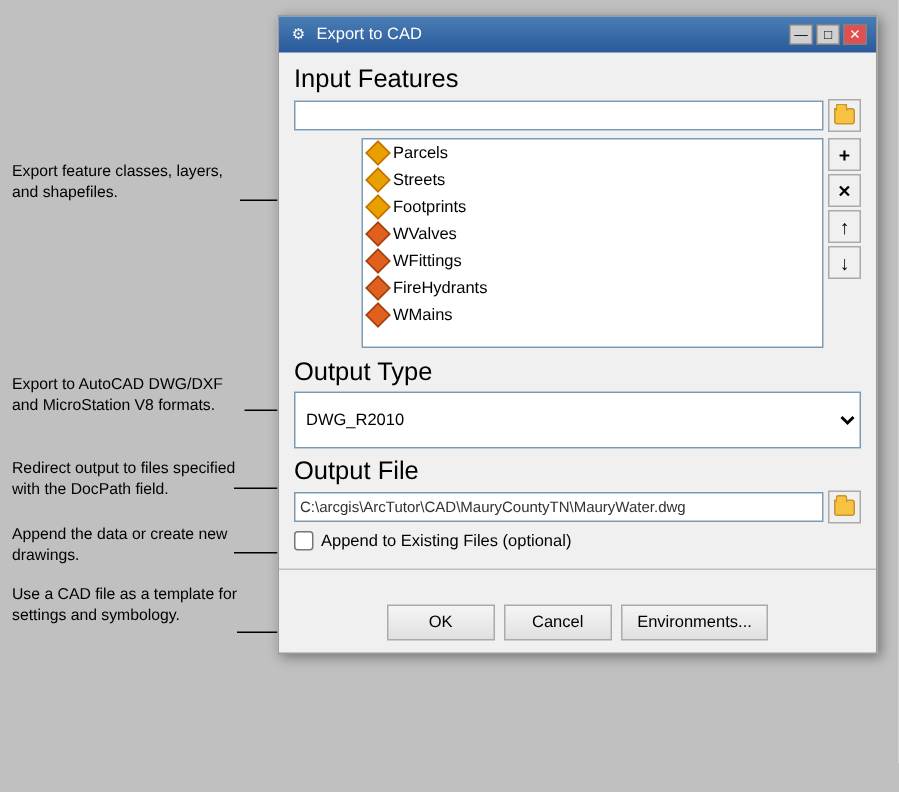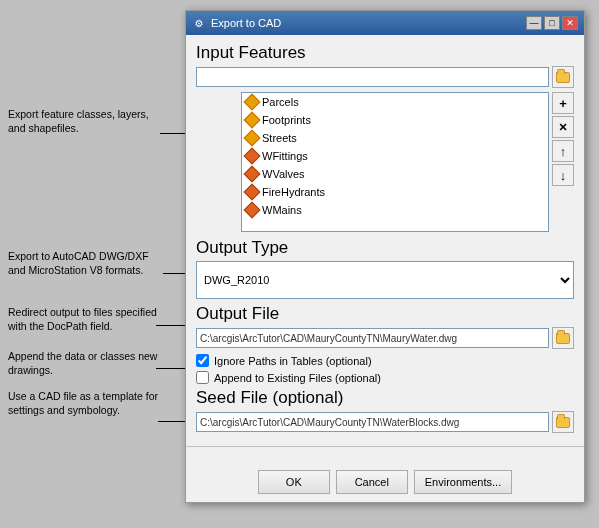--- a/index.html
+++ b/index.html
@@ -307,21 +307,21 @@
 
     <div class="annotation" style="top:306px;">
       <span>Redirect output to files specified with the DocPath field.</span>
     </div>
     <div style="position:absolute; top:322px; left:156px; display:flex; align-items:center;">
       <div class="annotation-line" style="width:32px;"></div>
       <div class="annotation-arrowhead"></div>
     </div>
 
     <div class="annotation" style="top:350px;">
-      <span>Append the data or classes new drawings.</span>
+      <span>Append the data or create new drawings.</span>
     </div>
     <div style="position:absolute; top:365px; left:156px; display:flex; align-items:center;">
       <div class="annotation-line" style="width:32px;"></div>
       <div class="annotation-arrowhead"></div>
     </div>
 
     <div class="annotation" style="top:390px;">
       <span>Use a CAD file as a template for settings and symbology.</span>
     </div>
     <div style="position:absolute; top:418px; left:158px; display:flex; align-items:center;">
@@ -356,33 +356,33 @@
           </div>
         </div>
         <div class="list-container">
           <div class="feature-list">
             <div class="list-item">
               <span style="display:inline-block;width:12px;height:12px;background:#e8a000;transform:rotate(45deg);border:1px solid #c07000;"></span>
               <span>Parcels</span>
             </div>
             <div class="list-item">
               <span style="display:inline-block;width:12px;height:12px;background:#e8a000;transform:rotate(45deg);border:1px solid #c07000;"></span>
+              <span>Streets</span>
+            </div>
+            <div class="list-item">
+              <span style="display:inline-block;width:12px;height:12px;background:#e8a000;transform:rotate(45deg);border:1px solid #c07000;"></span>
               <span>Footprints</span>
             </div>
             <div class="list-item">
-              <span style="display:inline-block;width:12px;height:12px;background:#e8a000;transform:rotate(45deg);border:1px solid #c07000;"></span>
-              <span>Streets</span>
+              <span style="display:inline-block;width:12px;height:12px;background:#e06020;transform:rotate(45deg);border:1px solid #a04010;"></span>
+              <span>WValves</span>
             </div>
             <div class="list-item">
               <span style="display:inline-block;width:12px;height:12px;background:#e06020;transform:rotate(45deg);border:1px solid #a04010;"></span>
               <span>WFittings</span>
-            </div>
-            <div class="list-item">
-              <span style="display:inline-block;width:12px;height:12px;background:#e06020;transform:rotate(45deg);border:1px solid #a04010;"></span>
-              <span>WValves</span>
             </div>
             <div class="list-item">
               <span style="display:inline-block;width:12px;height:12px;background:#e06020;transform:rotate(45deg);border:1px solid #a04010;"></span>
               <span>FireHydrants</span>
             </div>
             <div class="list-item">
               <span style="display:inline-block;width:12px;height:12px;background:#e06020;transform:rotate(45deg);border:1px solid #a04010;"></span>
               <span>WMains</span>
             </div>
           </div>
@@ -403,39 +403,26 @@
       <div class="form-section">
         <div class="section-label">Output File</div>
         <div class="file-row">
           <input class="file-input" type="text" value="C:\arcgis\ArcTutor\CAD\MauryCountyTN\MauryWater.dwg" style="">
           <div class="icon-btn">
             <div class="folder-icon"></div>
           </div>
         </div>
       </div>
 
-      <div class="checkbox-row">
-        <input type="checkbox" checked="" style="">
-        <label>Ignore Paths in Tables (optional)</label>
-      </div>
 
       <div class="checkbox-row">
         <input type="checkbox" style="">
         <label>Append to Existing Files (optional)</label>
       </div>
 
-      <div class="form-section">
-        <div class="section-label">Seed File (optional)</div>
-        <div class="file-row">
-          <input class="file-input" type="text" value="C:\arcgis\ArcTutor\CAD\MauryCountyTN\WaterBlocks.dwg" style="">
-          <div class="icon-btn">
-            <div class="folder-icon"></div>
-          </div>
-        </div>
-      </div>
 
     </div>
 
     <div class="dialog-footer">
       <button class="footer-btn">OK</button>
       <button class="footer-btn">Cancel</button>
       <button class="footer-btn">Environments...</button>
     </div>
 
   </div>

